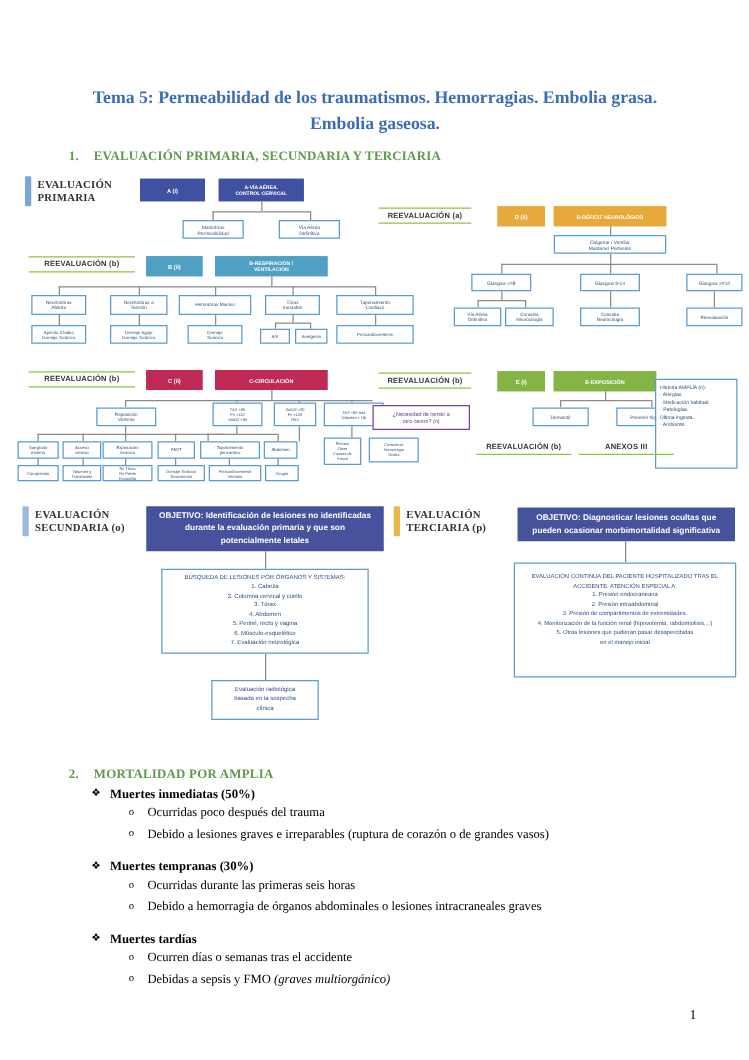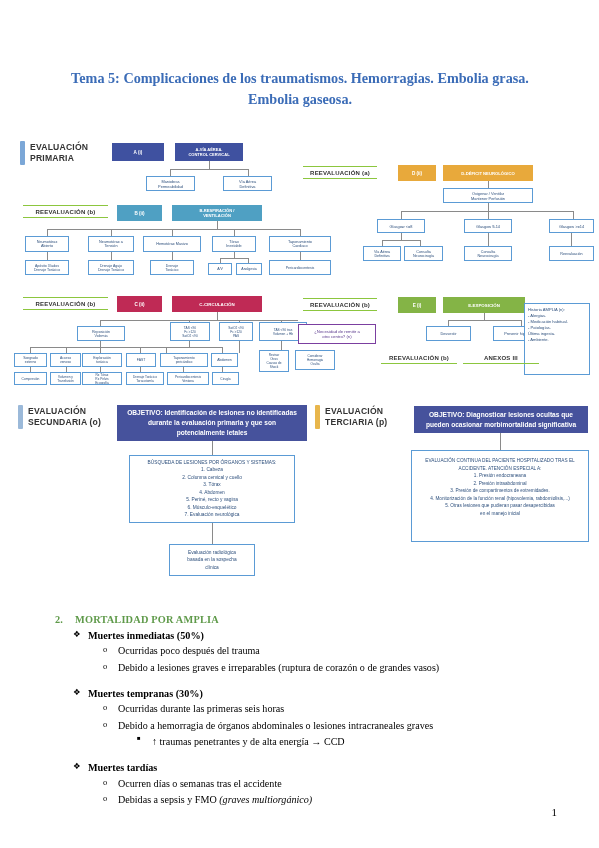--- a/index.html
+++ b/index.html
@@ -30,21 +30,21 @@
   .b-purple{background:#fff;color:#5b3a8e;border:1.4px solid #7b3fa0;}
 
   
   .ln{position:absolute;background:#8a8a8a;}
   .lnv{width:1px;}
   .lnh{height:1px;}
 
   
   .tab{position:absolute;display:flex;align-items:center;gap:5px;}
   .tab .bar{width:5px;border-radius:1px;}
-  .tab .txt{font-family:Liberation Sans, sans-serif;font-weight:bold;
+  .tab .txt{font-family:Liberation Serif, serif;font-weight:bold;
      font-size:8.6px;line-height:1.25;color:#333;letter-spacing:.2px;white-space:pre-line;}
 
   
   .reev{position:absolute;font-family:"Liberation Sans",sans-serif;font-weight:bold;
      font-size:6px;color:#333;text-align:center;letter-spacing:.2px;
      border-top:1.6px solid #8cc63e;border-bottom:1.6px solid #8cc63e;padding:2.5px 0;}
   .anexo{position:absolute;font-family:"Liberation Sans",sans-serif;font-weight:bold;
      font-size:6px;color:#333;text-align:center;letter-spacing:.2px;
      border-bottom:1.6px solid #8cc63e;padding-bottom:2px;}
 
@@ -60,22 +60,25 @@
     display:flex;align-items:center;justify-content:center;text-align:center;padding:4px 6px;}
   .pgnum{position:absolute;right:42px;bottom:30px;font-family:"Liberation Serif",serif;
      font-size:11px;color:#000;}
   i{font-style:italic;}
 </style>
 </head>
 <body>
 
 <div class="page">
 
-  <div class="doc-title">Tema 5: Complicaciones de los traumatismos. Hemorragias. Embolia grasa. Embolia gaseosa.</div>
-
+  <div class="doc-title">Tema 5: Permeabilidad de los traumatismos. Hemorragias. Embolia grasa. Embolia gaseosa.</div>
+
+  <div class="sec-head" style="left:55px;top:120px;">
+    <span class="num">1.</span><span>EVALUACIÓN PRIMARIA, SECUNDARIA Y TERCIARIA</span>
+  </div>
 
   <div class="dg" style="left:0;top:0;width:599px;height:600px;">
 
     <div class="tab" style="left:20px;top:141px;">
       <div class="bar" style="height:24px;background:#7ba7d7;"></div>
       <div class="txt">EVALUACIÓN
 PRIMARIA</div>
     </div>
 
     <div class="bx b-navy" style="left:112px;top:143px;width:52px;height:18px;font-size:4.6px;">A (i)</div>
@@ -301,21 +304,20 @@
   <div id="outline" style="position:absolute;left:0;top:628px;width:599px;">
       <div style="margin:0px 0 0 0;">
         <div style="position:relative;padding-left:88px;font-family:'Liberation Serif',serif;font-weight:bold;font-size:10.2px;line-height:1.5;"><span style="position:absolute;left:73px;font-size:8.5px;font-weight:normal;">❖</span>Muertes inmediatas (50%)</div>
         <div style="position:relative;padding-left:118px;font-family:'Liberation Serif',serif;font-size:10.1px;line-height:1.62;"><span style="position:absolute;left:103px;font-size:8.5px;">o</span>Ocurridas poco después del trauma</div>
         <div style="position:relative;padding-left:118px;font-family:'Liberation Serif',serif;font-size:10.1px;line-height:1.62;"><span style="position:absolute;left:103px;font-size:8.5px;">o</span>Debido a lesiones graves e irreparables (ruptura de corazón o de grandes vasos)</div>
       </div>
       <div style="margin:10px 0 0 0;">
         <div style="position:relative;padding-left:88px;font-family:'Liberation Serif',serif;font-weight:bold;font-size:10.2px;line-height:1.5;"><span style="position:absolute;left:73px;font-size:8.5px;font-weight:normal;">❖</span>Muertes tempranas (30%)</div>
         <div style="position:relative;padding-left:118px;font-family:'Liberation Serif',serif;font-size:10.1px;line-height:1.62;"><span style="position:absolute;left:103px;font-size:8.5px;">o</span>Ocurridas durante las primeras seis horas</div>
         <div style="position:relative;padding-left:118px;font-family:'Liberation Serif',serif;font-size:10.1px;line-height:1.62;"><span style="position:absolute;left:103px;font-size:8.5px;">o</span>Debido a hemorragia de órganos abdominales o lesiones intracraneales graves</div>
-        <div style="position:relative;padding-left:152px;font-family:'Liberation Serif',serif;font-size:10.1px;line-height:1.62;"><span style="position:absolute;left:137px;font-size:6px;vertical-align:middle;">■</span>↑ traumas penetrantes y de alta energía → CCD</div>
       </div>
       <div style="margin:10px 0 0 0;">
         <div style="position:relative;padding-left:88px;font-family:'Liberation Serif',serif;font-weight:bold;font-size:10.2px;line-height:1.5;"><span style="position:absolute;left:73px;font-size:8.5px;font-weight:normal;">❖</span>Muertes tardías</div>
         <div style="position:relative;padding-left:118px;font-family:'Liberation Serif',serif;font-size:10.1px;line-height:1.62;"><span style="position:absolute;left:103px;font-size:8.5px;">o</span>Ocurren días o semanas tras el accidente</div>
         <div style="position:relative;padding-left:118px;font-family:'Liberation Serif',serif;font-size:10.1px;line-height:1.62;"><span style="position:absolute;left:103px;font-size:8.5px;">o</span>Debidas a sepsis y FMO <i>(graves multiorgánico)</i></div>
       </div>
     </div>
 
   <div class="pgnum">1</div>
 

